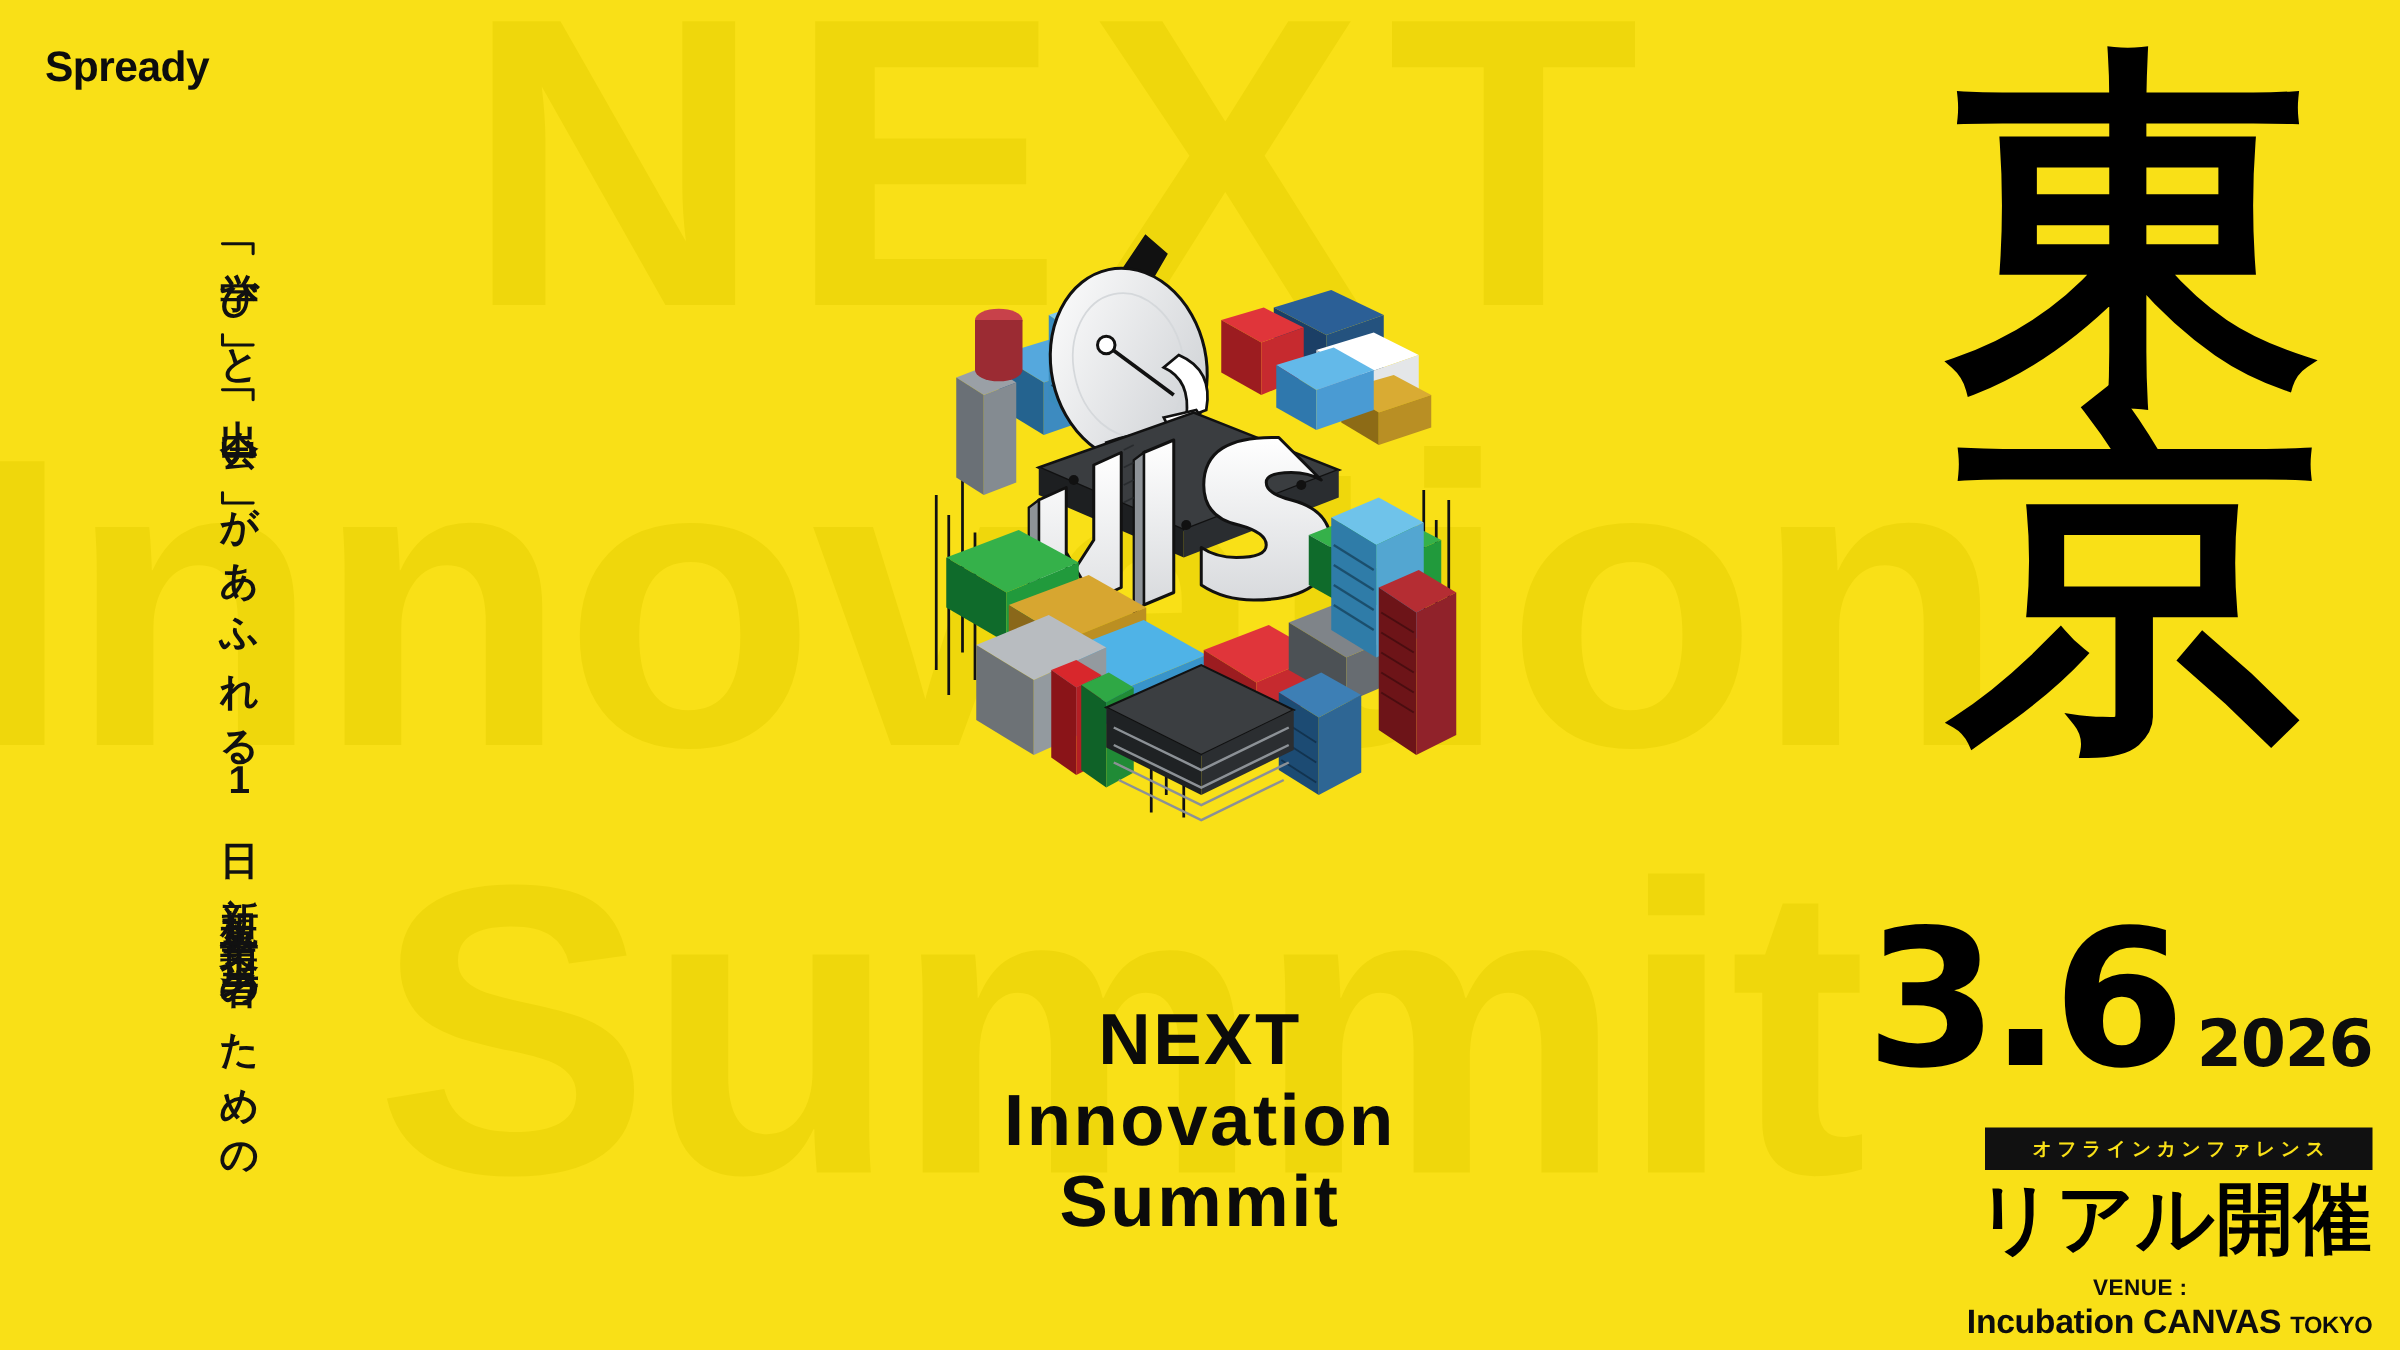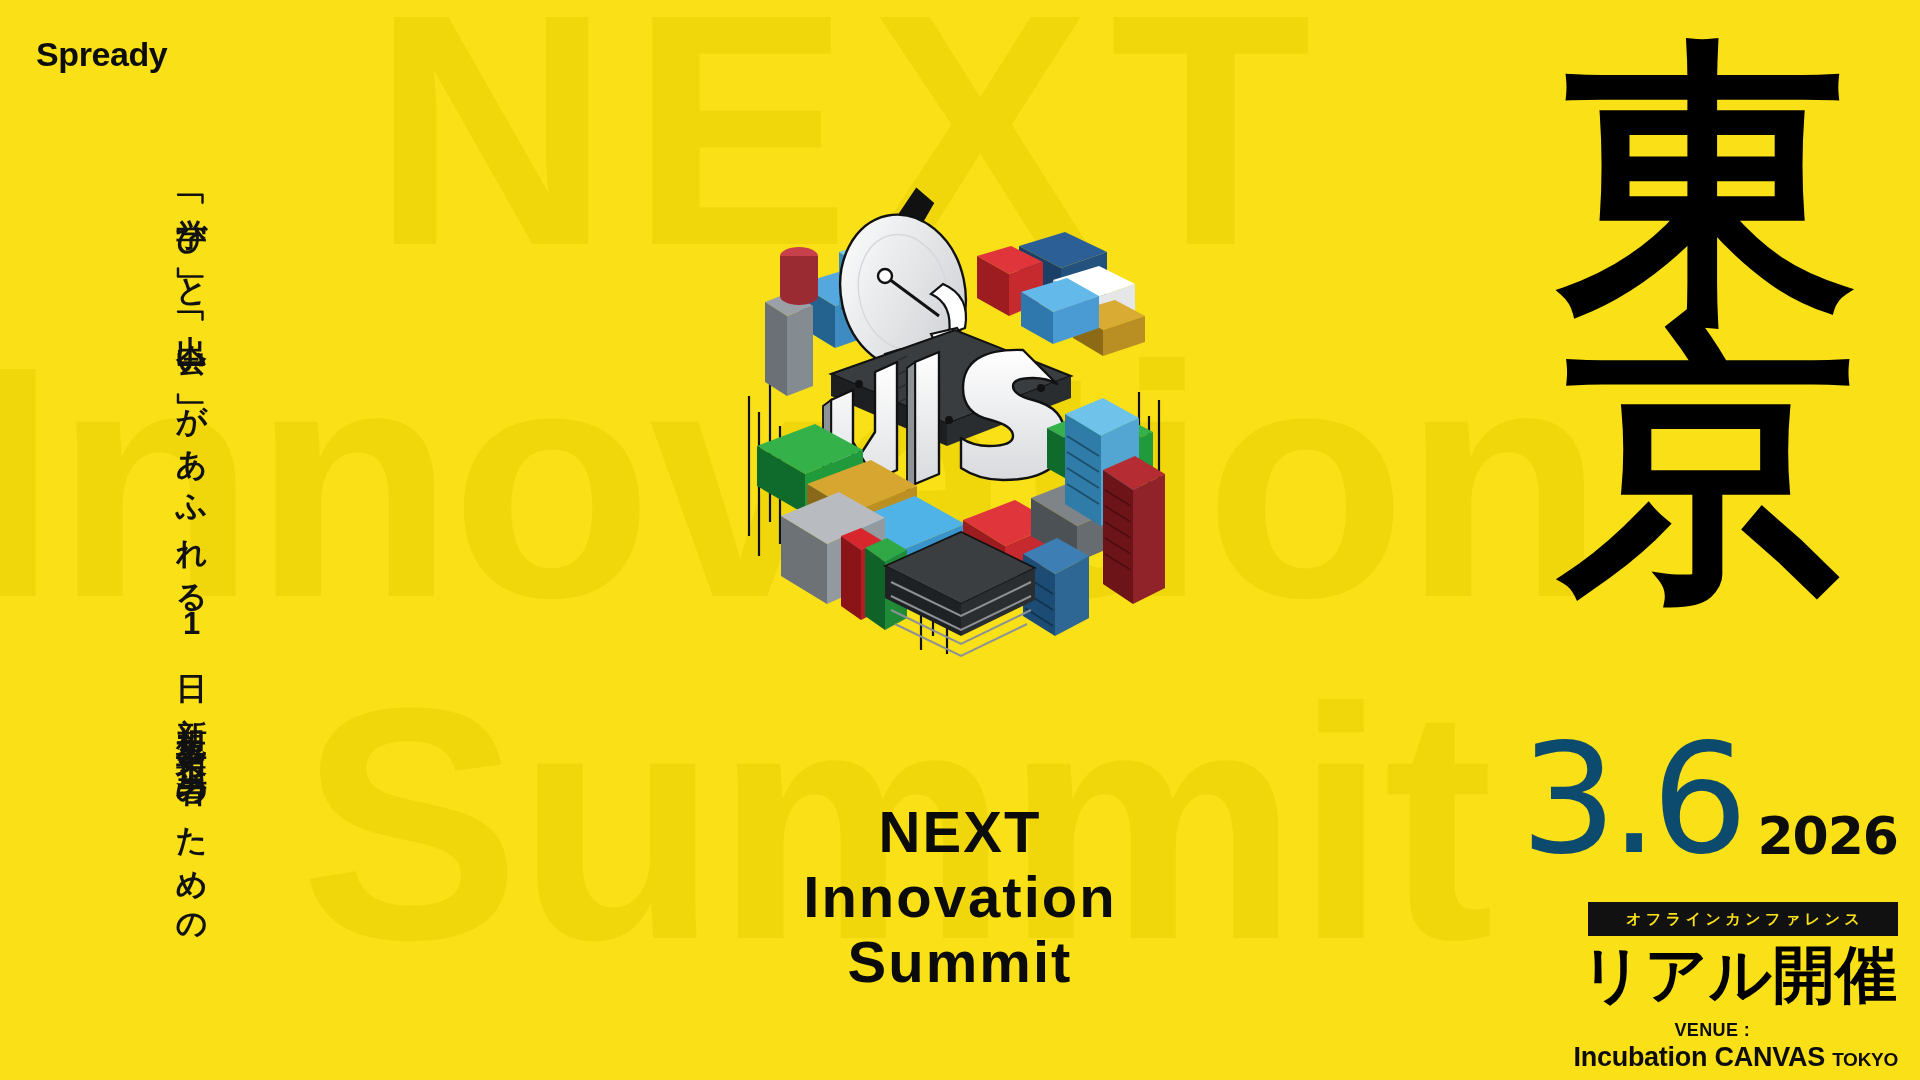--- a/index.html
+++ b/index.html
@@ -86,22 +86,22 @@
     color:#000;
     font-family:"DejaVu Sans", sans-serif;
   }
   #city-name span { display:block; }
 
   #date-row {
     position:absolute; top:738px; right:22px;
     display:flex; align-items:flex-end; gap:16px;
   }
   #date-main {
-    font-size:152px; font-weight:400; line-height:0.82;
-    letter-spacing:-0.045em; color:#0c4a6e;
+    font-size:152px; font-weight:700; line-height:0.82;
+    letter-spacing:-0.045em; color:#000000;
     font-family:"DejaVu Sans", sans-serif;
   }
   #date-side {
     display:flex; flex-direction:row; align-items:flex-start;
     line-height:0.86; padding-bottom:4px;
   }
   #date-year { font-size:52px; font-weight:900; letter-spacing:-0.02em;
                font-family:"DejaVu Sans", sans-serif; }
   #date-dow  { font-size:76px; font-weight:900; letter-spacing:-0.015em;
                font-family:"DejaVu Sans", sans-serif; margin-top:2px; }

